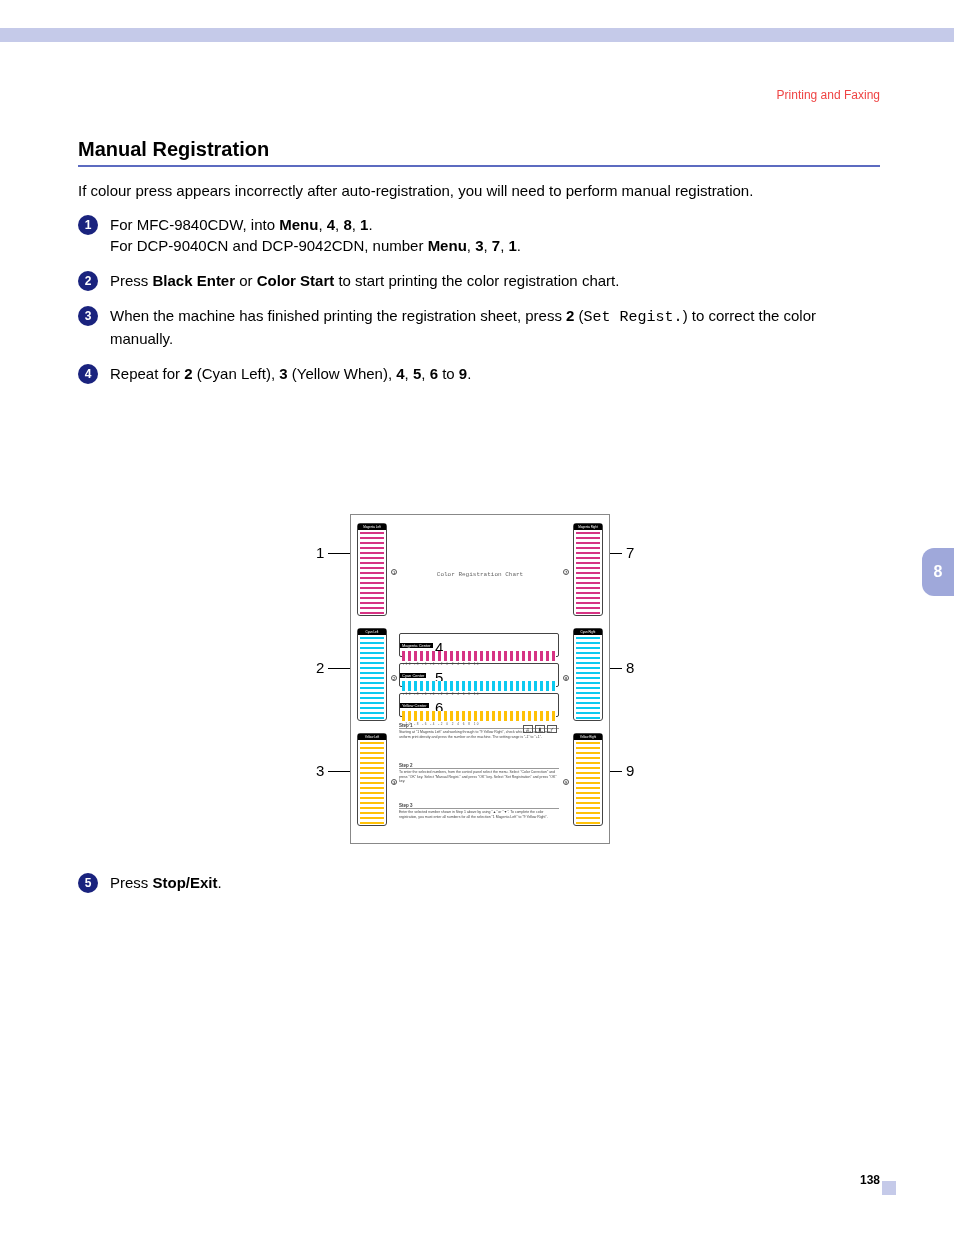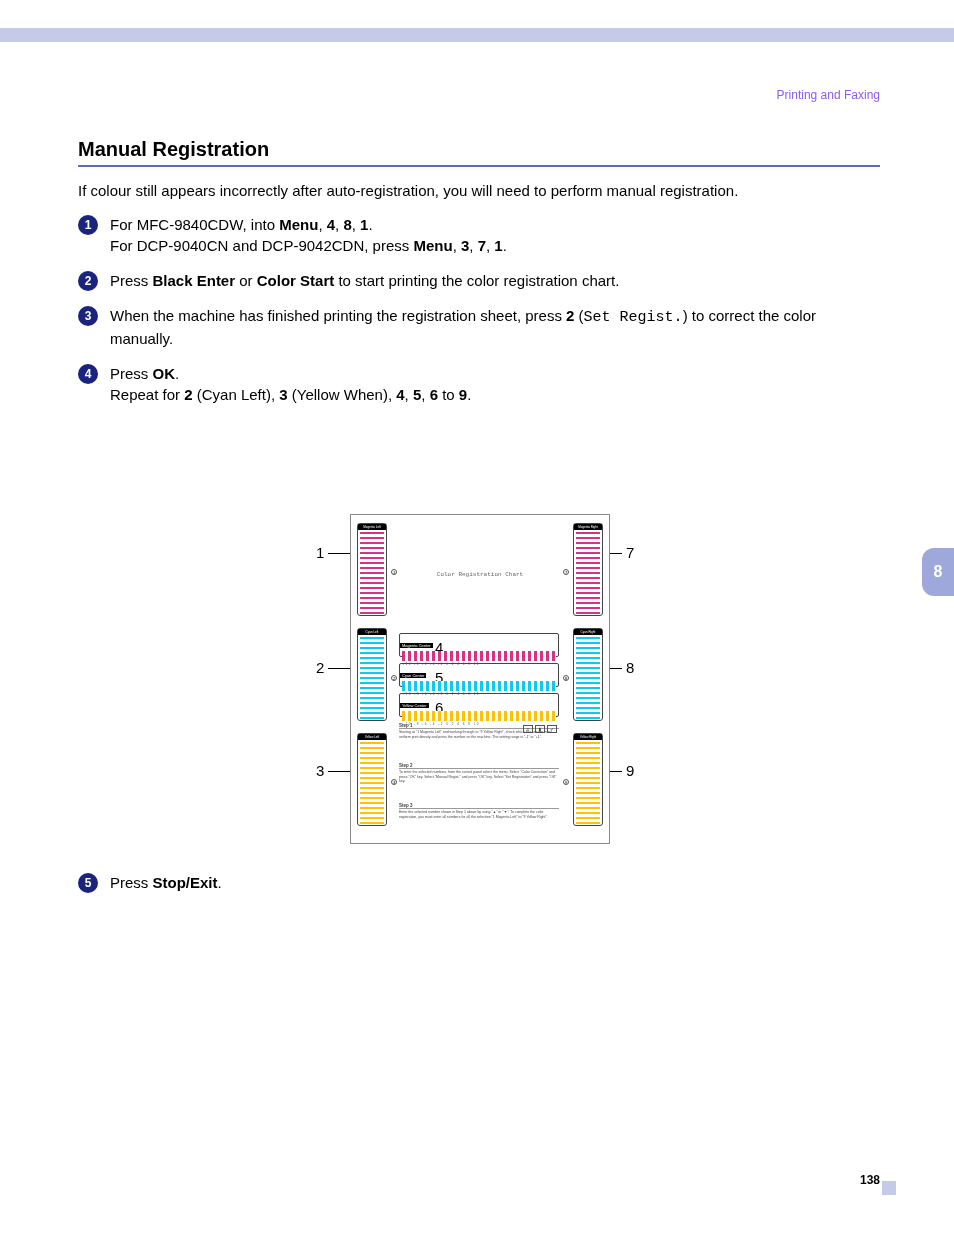--- a/index.html
+++ b/index.html
@@ -18,21 +18,21 @@
     left: 0;
     width: 100%;
     height: 14px;
     background: #c5cae9;
   }
   .header-right {
     position: absolute;
     top: 88px;
     right: 74px;
     font-size: 12px;
-    color: #8b5cf6;
+    color: #ef4444;
   }
   .section-title {
     position: absolute;
     top: 138px;
     left: 78px;
     right: 74px;
     font-size: 20px;
     font-weight: bold;
     border-bottom: 2px solid #5c6bc0;
     padding-bottom: 4px;
@@ -260,32 +260,32 @@
 </style>
 </head>
 <body>
 
 <div class="top-bar"></div>
 
 <div class="header-right">Printing and Faxing</div>
 
 <h2 class="section-title">Manual Registration</h2>
 
-<div class="intro">If colour still appears incorrectly after auto-registration, you will need to perform manual registration.</div>
+<div class="intro">If colour press appears incorrectly after auto-registration, you will need to perform manual registration.</div>
 
 <div class="steps">
 
   <div class="step">
     <div class="bullet">1</div>
     <div class="step-body">
       <p>
         <span>For MFC-9840CDW, into </span><b>Menu</b><span>, </span><b>4</b><span>, </span><b>8</b><span>, </span><b>1</b><span>.</span>
       </p>
       <p>
-        <span>For DCP-9040CN and DCP-9042CDN, press </span><b>Menu</b><span>, </span><b>3</b><span>, </span><b>7</b><span>, </span><b>1</b><span>.</span>
+        <span>For DCP-9040CN and DCP-9042CDN, number </span><b>Menu</b><span>, </span><b>3</b><span>, </span><b>7</b><span>, </span><b>1</b><span>.</span>
       </p>
     </div>
   </div>
 
   <div class="step">
     <div class="bullet">2</div>
     <div class="step-body">
       <span>Press </span><b>Black Enter</b><span> or </span><b>Color Start</b><span> to start printing the color registration chart.</span>
     </div>
   </div>
@@ -293,23 +293,20 @@
   <div class="step">
     <div class="bullet">3</div>
     <div class="step-body">
       <span>When the machine has finished printing the registration sheet, press </span><b>2</b><span> (</span><span class="mono">Set Regist.</span><span>) to correct the color manually.</span>
     </div>
   </div>
 
   <div class="step">
     <div class="bullet">4</div>
     <div class="step-body">
-      <p>
-        <span>Press </span><b>OK</b><span>.</span>
-      </p>
       <p>
         <span>Repeat for </span><b>2</b><span> (Cyan Left), </span><b>3</b><span> (Yellow When), </span><b>4</b><span>, </span><b>5</b><span>, </span><b>6</b><span> to </span><b>9</b><span>.</span>
       </p>
     </div>
   </div>
 
 </div>
 
 <div class="chart-area">
   <div class="callout-num n1">1</div>

